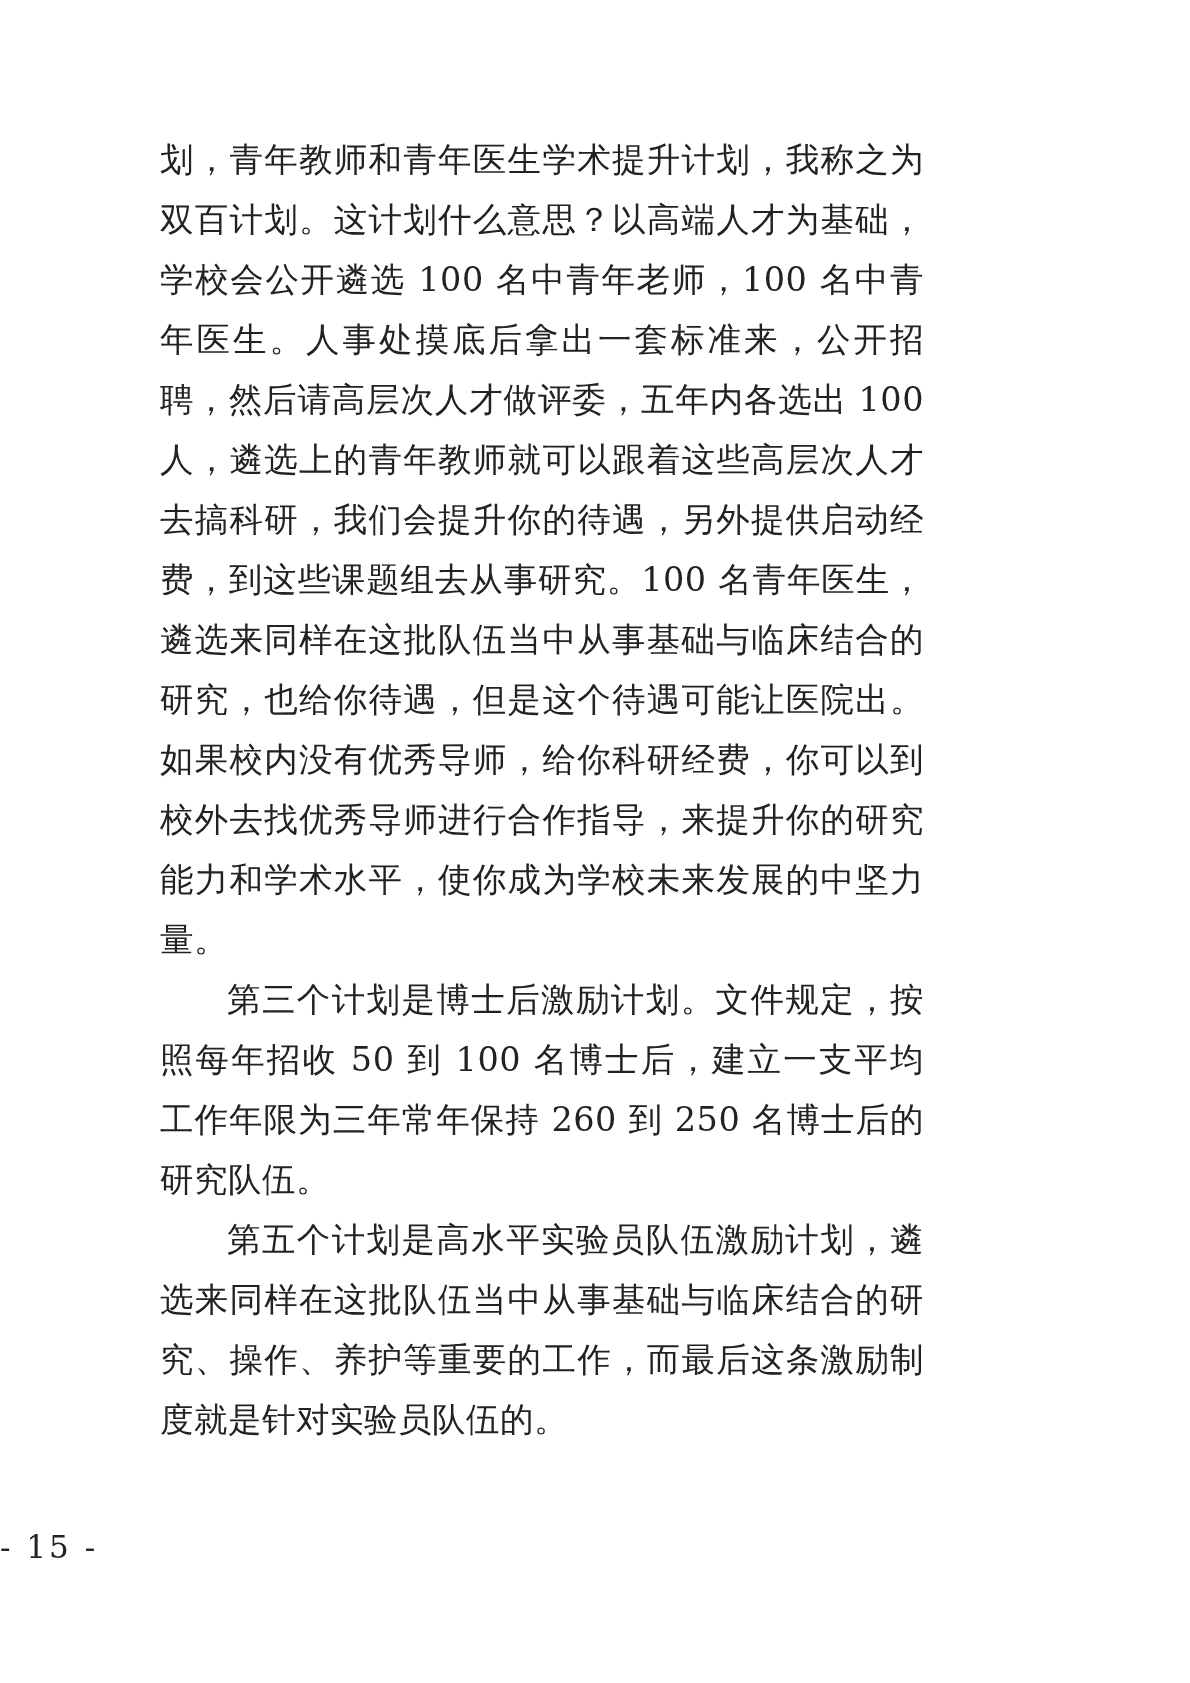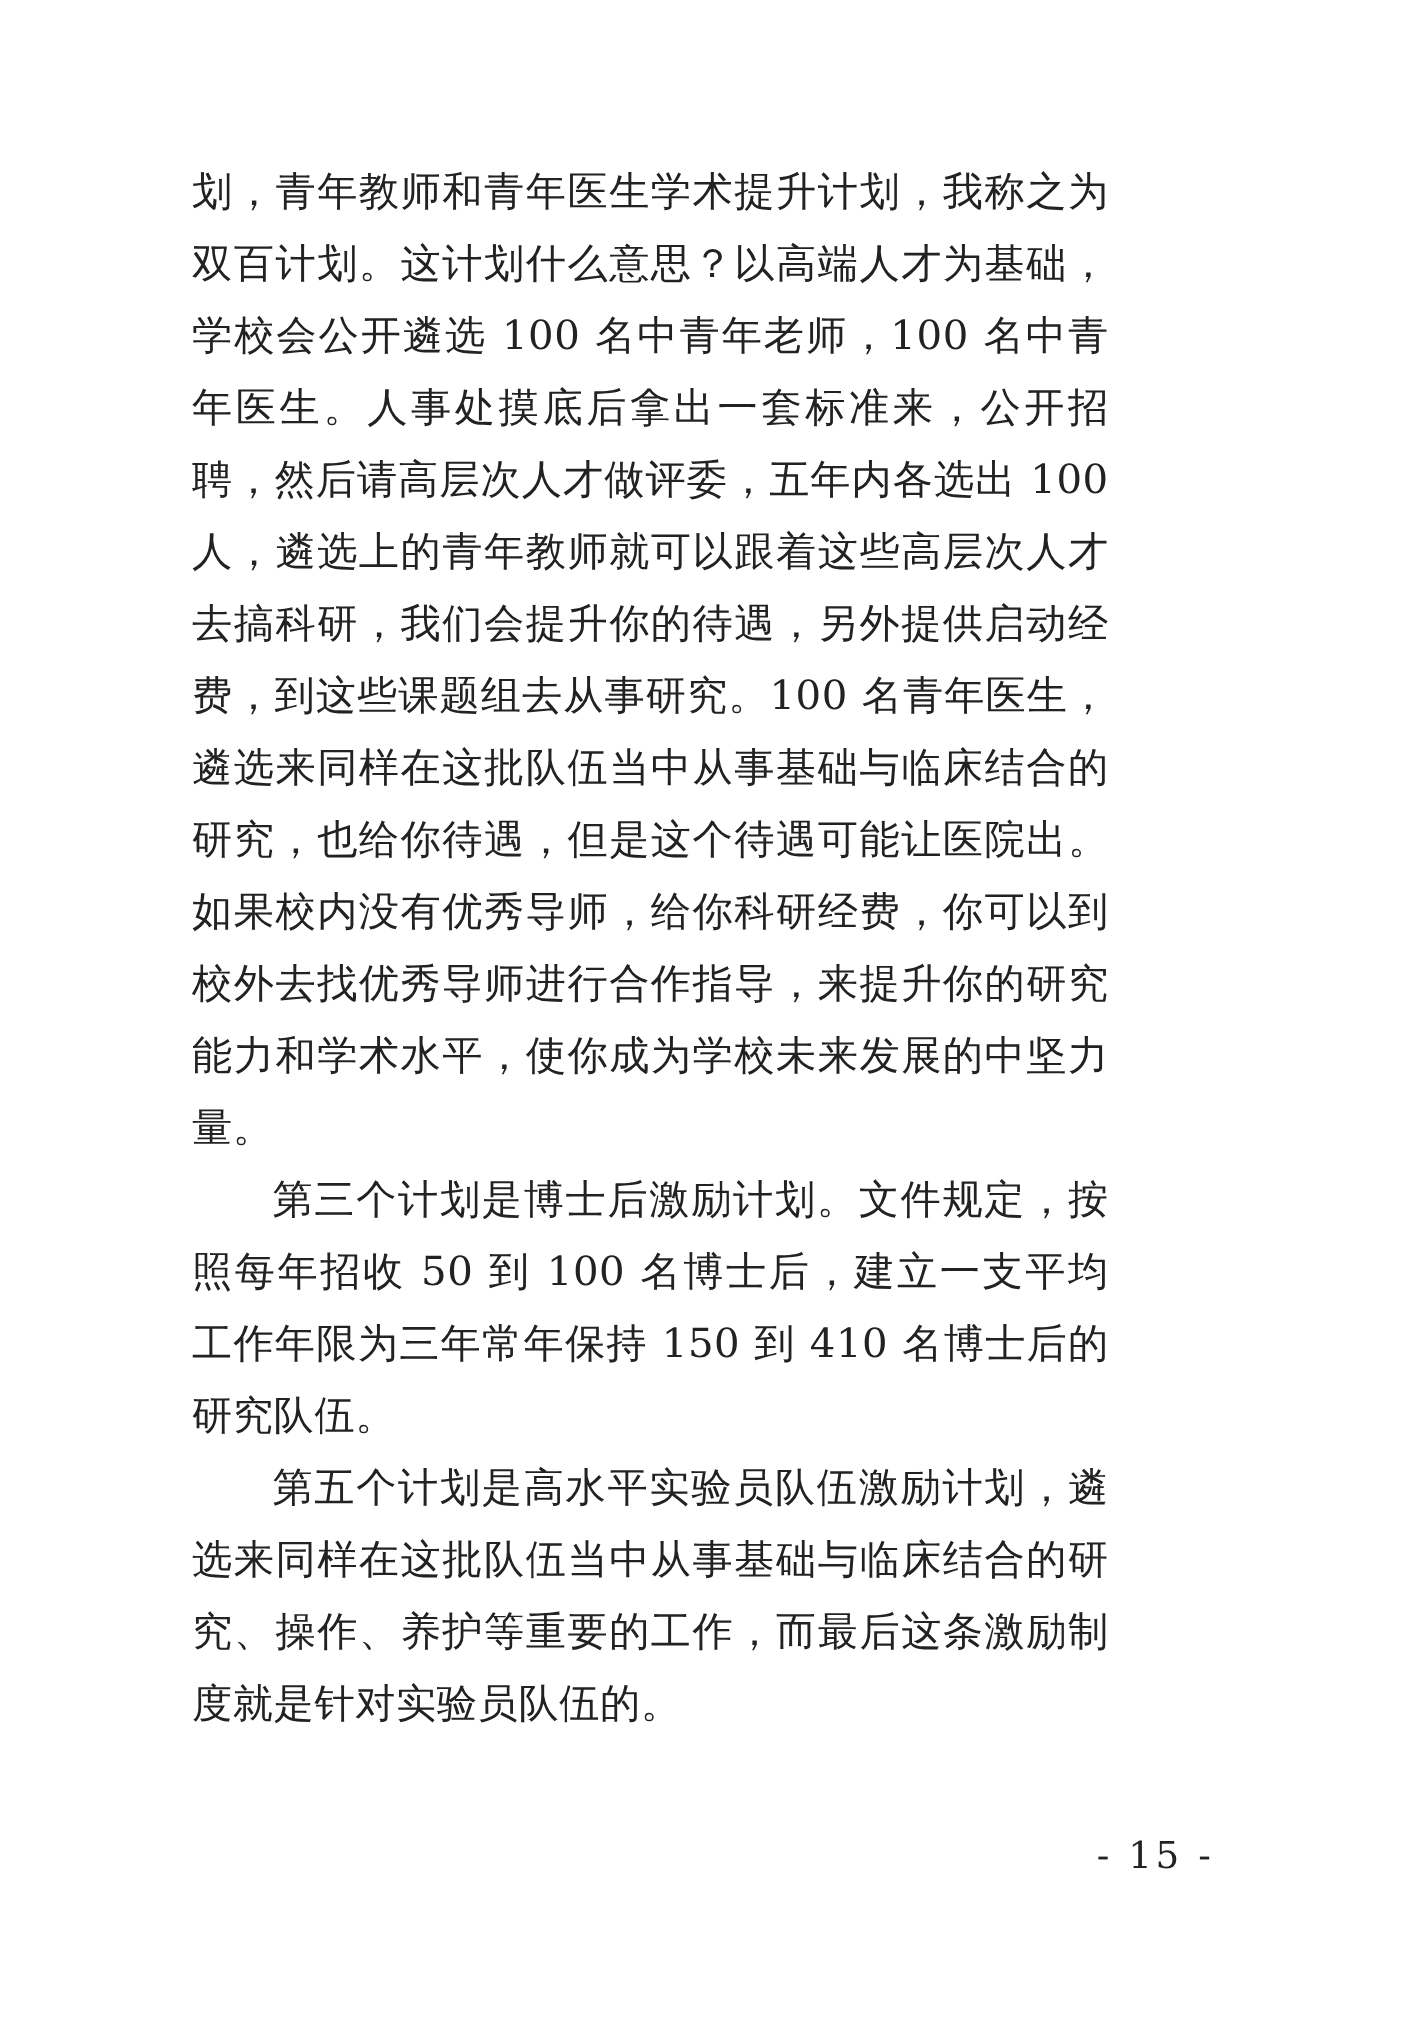--- a/index.html
+++ b/index.html
@@ -37,32 +37,32 @@
     text-indent: 0;
   }
   .para.indent {
     text-indent: 2em;
   }
   .footer {
     position: absolute;
     left: 0;
     right: 0;
     bottom: 118px;
-    text-align: right;
+    text-align: left;
     padding-right: 178px;
     font-size: 31px;
     letter-spacing: 3px;
     color: #222;
     font-family: "DejaVu Serif", "Liberation Serif", serif;
   }
 </style>
 </head>
 <body>
 
 <div class="page">
   <div class="body-text">
     <p class="para">划，青年教师和青年医生学术提升计划，我称之为双百计划。这计划什么意思？以高端人才为基础，学校会公开遴选 100 名中青年老师，100 名中青年医生。人事处摸底后拿出一套标准来，公开招聘，然后请高层次人才做评委，五年内各选出 100 人，遴选上的青年教师就可以跟着这些高层次人才去搞科研，我们会提升你的待遇，另外提供启动经费，到这些课题组去从事研究。100 名青年医生，遴选来同样在这批队伍当中从事基础与临床结合的研究，也给你待遇，但是这个待遇可能让医院出。如果校内没有优秀导师，给你科研经费，你可以到校外去找优秀导师进行合作指导，来提升你的研究能力和学术水平，使你成为学校未来发展的中坚力量。</p>
-    <p class="para indent">第三个计划是博士后激励计划。文件规定，按照每年招收 50 到 100 名博士后，建立一支平均工作年限为三年常年保持 150 到 410 名博士后的研究队伍。</p>
+    <p class="para indent">第三个计划是博士后激励计划。文件规定，按照每年招收 50 到 100 名博士后，建立一支平均工作年限为三年常年保持 260 到 250 名博士后的研究队伍。</p>
     <p class="para indent">第五个计划是高水平实验员队伍激励计划，遴选来同样在这批队伍当中从事基础与临床结合的研究、操作、养护等重要的工作，而最后这条激励制度就是针对实验员队伍的。</p>
   </div>
 </div>
 
 <div class="footer">- 15 -</div>
 
 </body></html>

